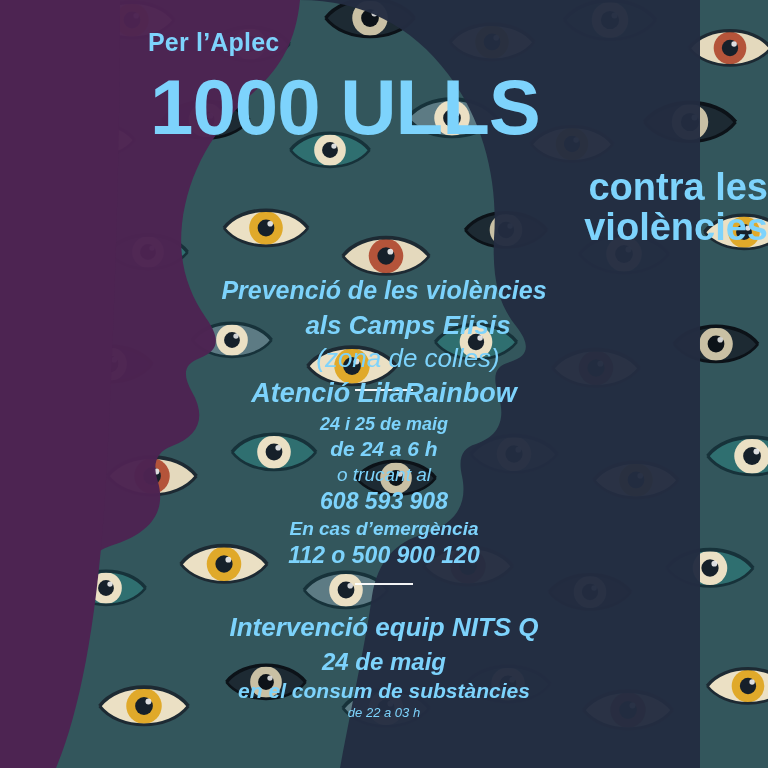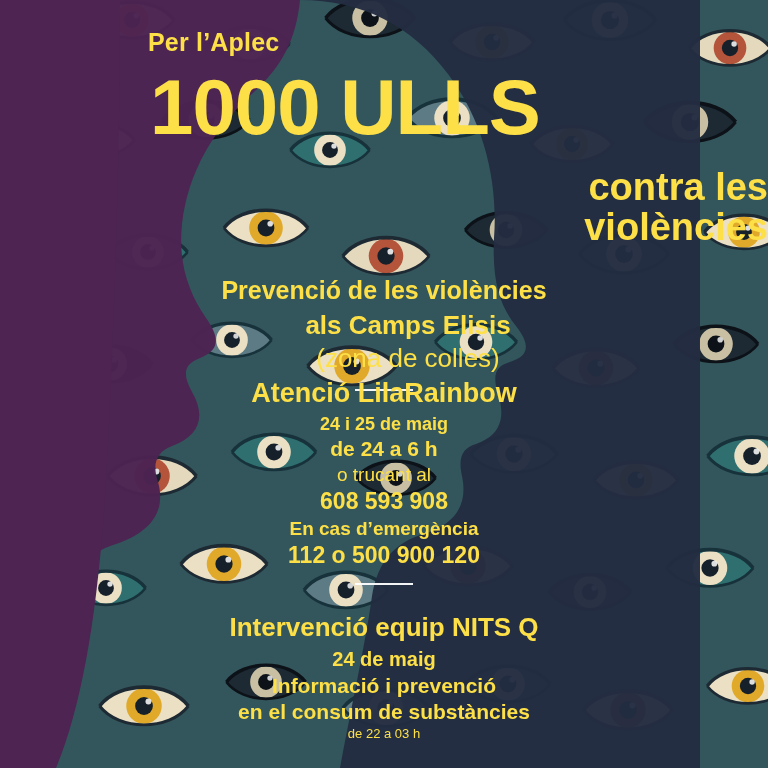--- a/index.html
+++ b/index.html
@@ -25,21 +25,21 @@
   #silhouettes {
     position: absolute;
     inset: 0;
     z-index: 1;
   }
   
   #text-layer {
     position: absolute;
     inset: 0;
     z-index: 3;
-    color: #fde047;
+    color: #7dd3fc;
     text-align: center;
   }
   .blk {
     position: absolute;
     left: 0;
     width: 768px;
   }
   .per-aplec {
     top: 28px;
     text-align: left;
@@ -61,20 +61,21 @@
     top: 168px;
     text-align: right;
     padding-right: 140px;
     font-size: 38px;
     font-weight: bold;
     line-height: 1.05;
   }
   .sub1 .l2 { display: block; }
   .sect {
     text-align: center;
+    font-style: italic;
   }
   .sect-title {
     font-size: 25px;
     font-weight: bold;
     margin: 0 0 4px 0;
   }
   .sect-line {
     font-size: 19px;
     font-weight: bold;
     line-height: 1.28;
@@ -343,20 +344,19 @@
       <div class="sect-line" style="font-size:21px">de 24 a 6 h</div>
       <div class="sect-line thin" style="font-size:19px">o trucant al</div>
       <div class="sect-line" style="font-size:23px">608 593 908</div>
       <div class="sect-line" style="font-size:19px">En cas d’emergència</div>
       <div class="sect-line" style="font-size:23px">112 o 500 900 120</div>
       <div class="divider"></div>
     </div>
 
     <div class="blk sect block-nits">
       <div class="sect-title" style="font-size:26px">Intervenció equip NITS Q</div>
-      <div class="sect-line" style="font-size:20px;margin-top:4px">24 de maig</div>
-      <div class="sect-line" style="font-size:21px">Informació i prevenció</div>
+      <div class="sect-line" style="font-size:24px;margin-top:4px">24 de maig</div>
       <div class="sect-line" style="font-size:21px">en el consum de substàncies</div>
       <div class="sect-line thin" style="font-size:13px">de 22 a 03 h</div>
     </div>
 
   </div>
 </div>
 
 </body></html>

